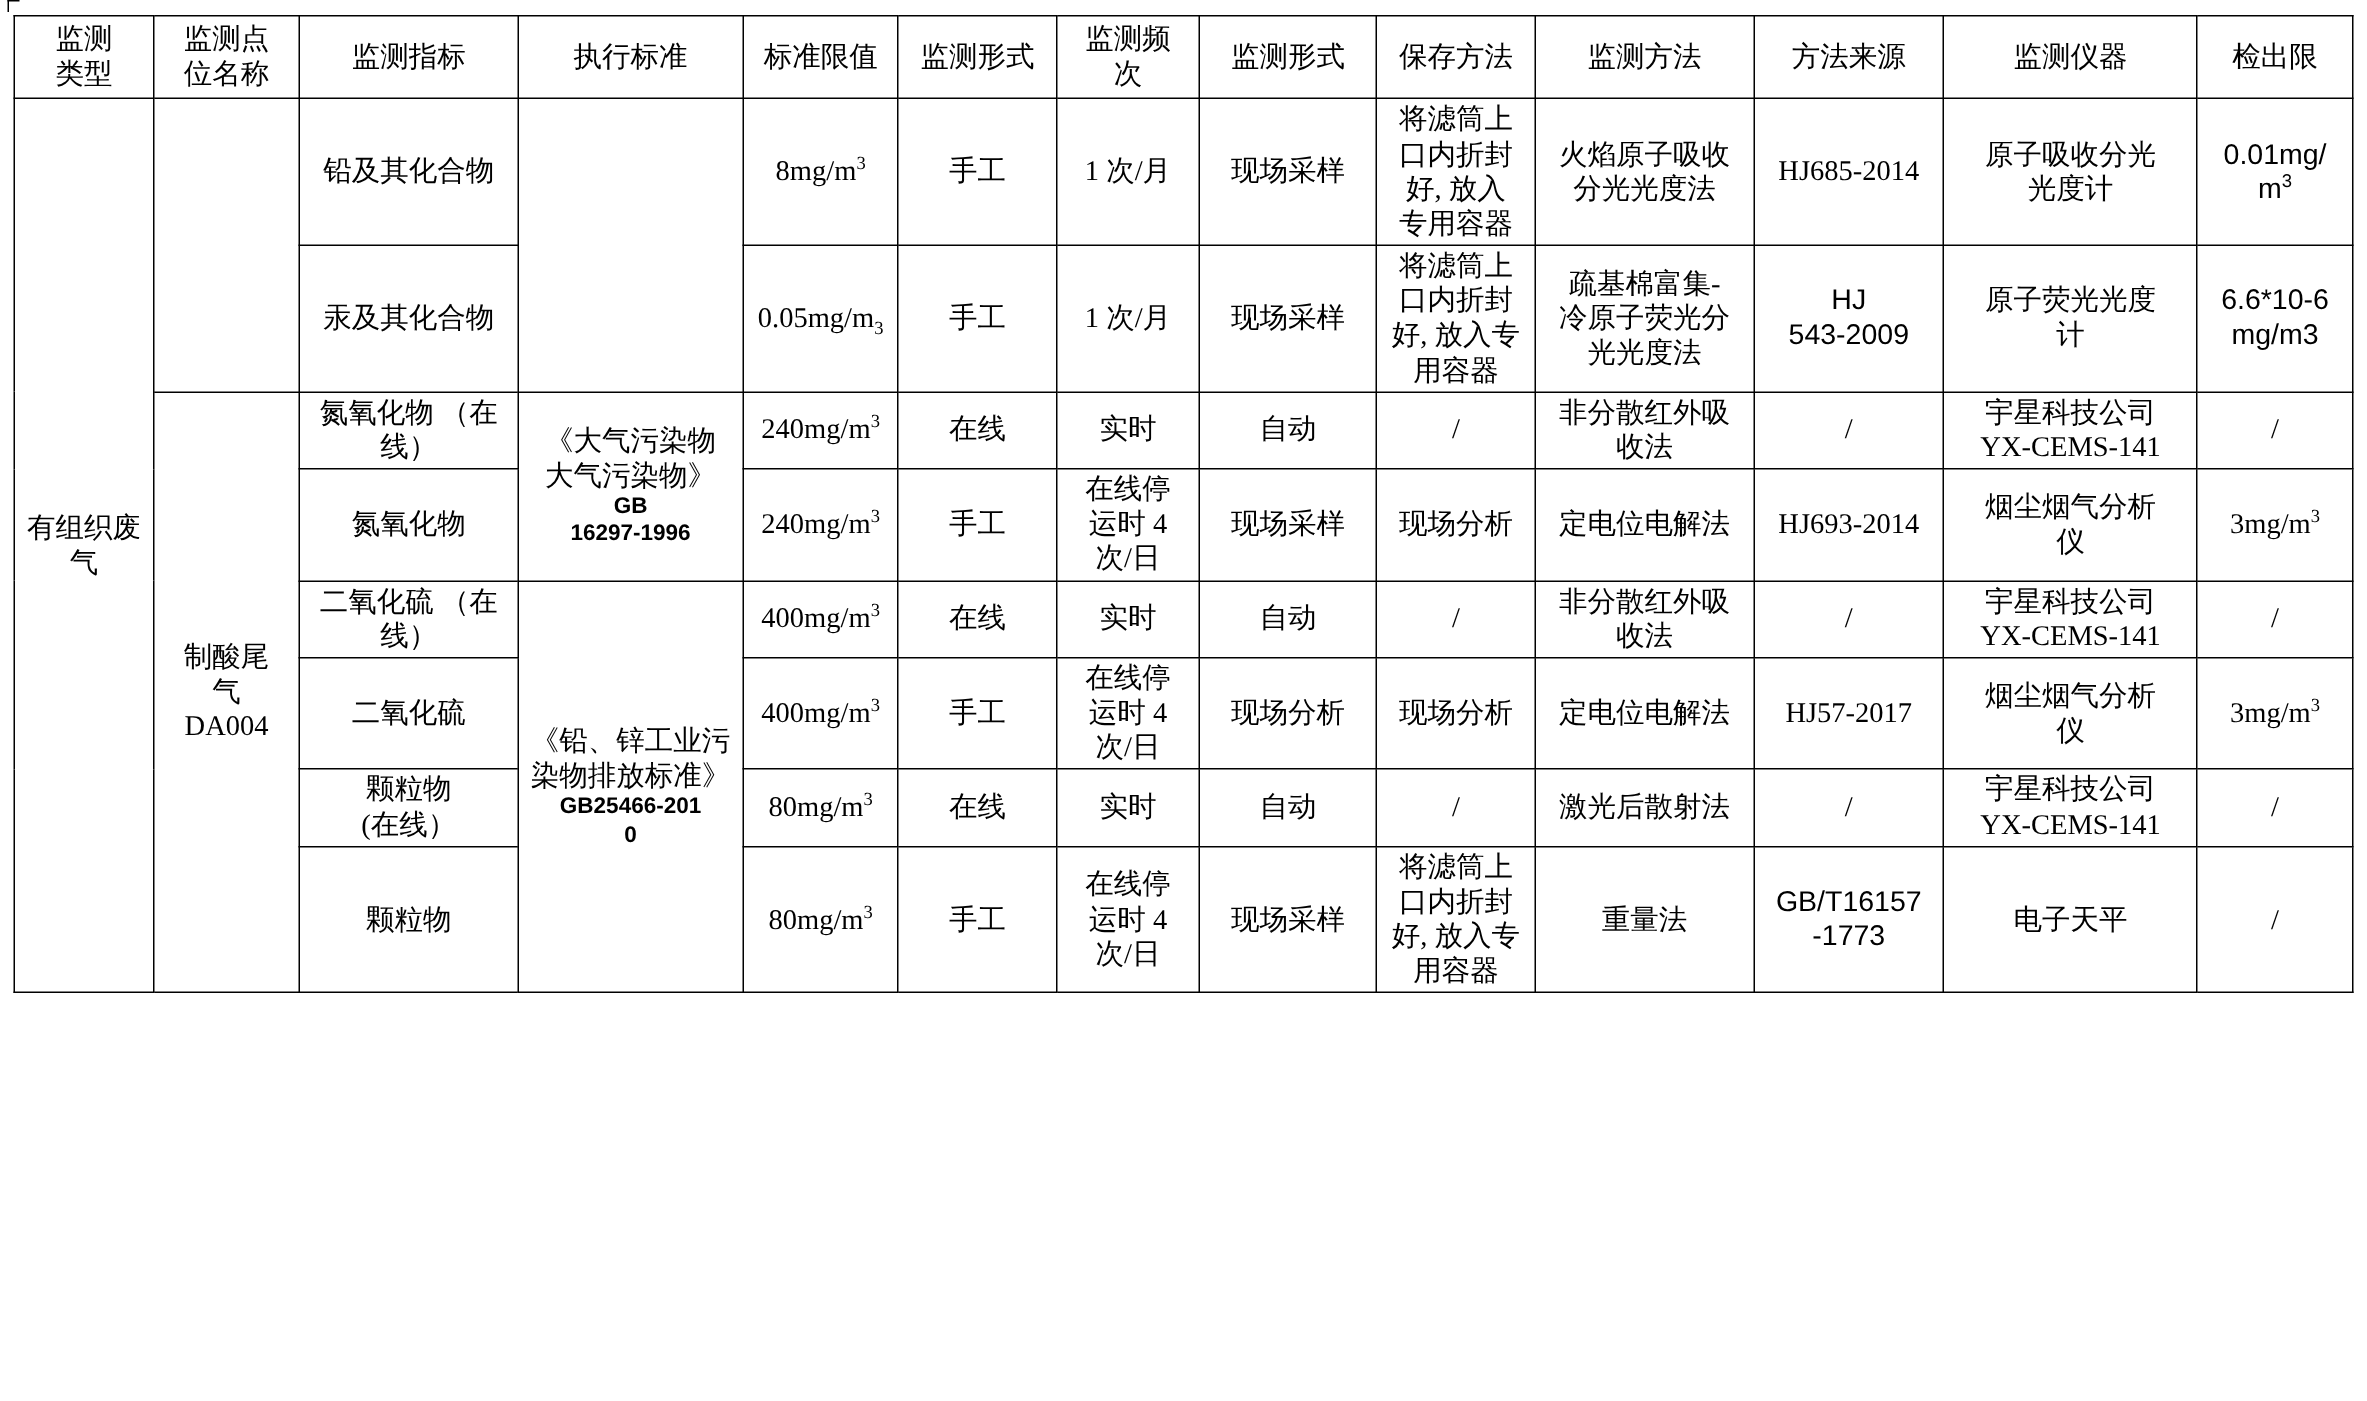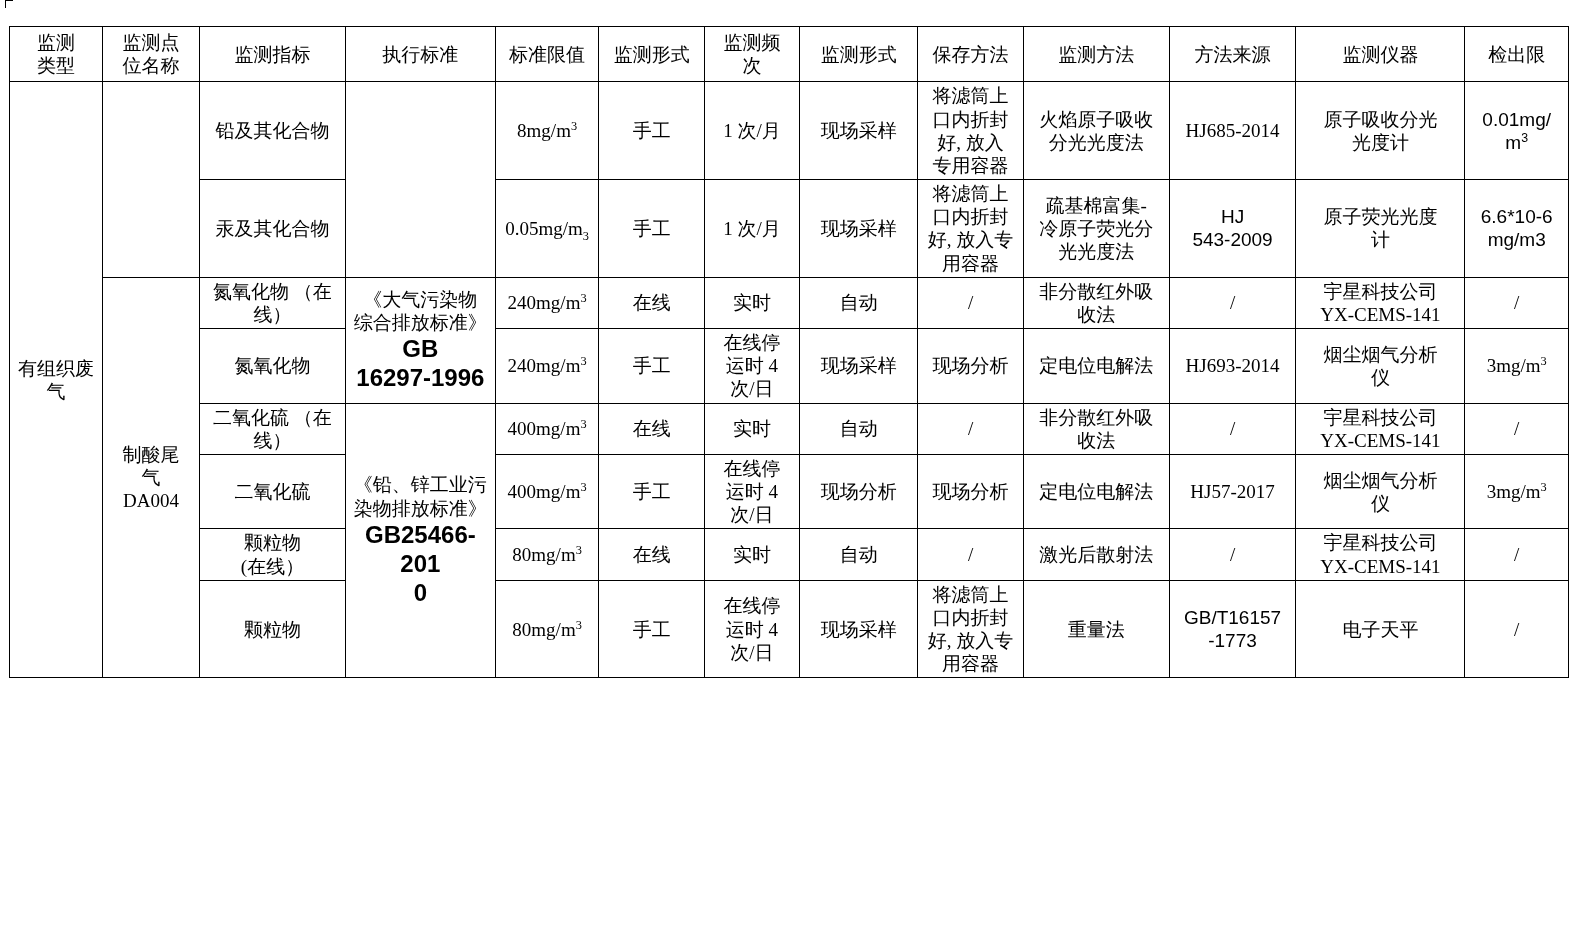--- a/index.html
+++ b/index.html
@@ -12,21 +12,21 @@
     height: 934px;
     font-family: "Liberation Serif", "DejaVu Serif", serif;
     color: #000000;
     overflow: hidden;
   }
   .page {
     position: relative;
     width: 1408px;
     height: 934px;
     box-sizing: border-box;
-    padding: 22px 8px 0 8px;
+    padding: 6px 8px 0 8px;
   }
   .tick {
     position: absolute;
     left: 5px;
     top: 0px;
     width: 7px;
     height: 7px;
     border-left: 1px solid #000;
     border-top: 1px solid #000;
   }
@@ -52,21 +52,21 @@
     font-weight: normal;
     padding: 4px 2px;
   }
   .std-cell {
     font-size: 19px;
     line-height: 1.3;
   }
   .std-cell .b {
     font-family: "Liberation Sans", "DejaVu Sans", sans-serif;
     font-weight: bold;
-    font-size: 24px;
+    font-size: 15px;
   }
   sup {
     font-size: 0.65em;
     vertical-align: super;
     line-height: 0;
   }
   sub {
     font-size: 0.65em;
     vertical-align: sub;
     line-height: 0;
@@ -211,21 +211,21 @@
           <div>制酸尾</div>
           <div>气</div>
           <div>DA004</div>
         </td>
         <td>
           <div>氮氧化物 （在</div>
           <div>线）</div>
         </td>
         <td rowspan="2" class="std-cell">
           <div>《大气污染物</div>
-          <div>综合排放标准》</div>
+          <div>大气污染物》</div>
           <div class="b">GB</div>
           <div class="b">16297-1996</div>
         </td>
         <td><span>240mg/m</span><sup>3</sup></td>
         <td>在线</td>
         <td>实时</td>
         <td>自动</td>
         <td>/</td>
         <td>
           <div>非分散红外吸</div>

